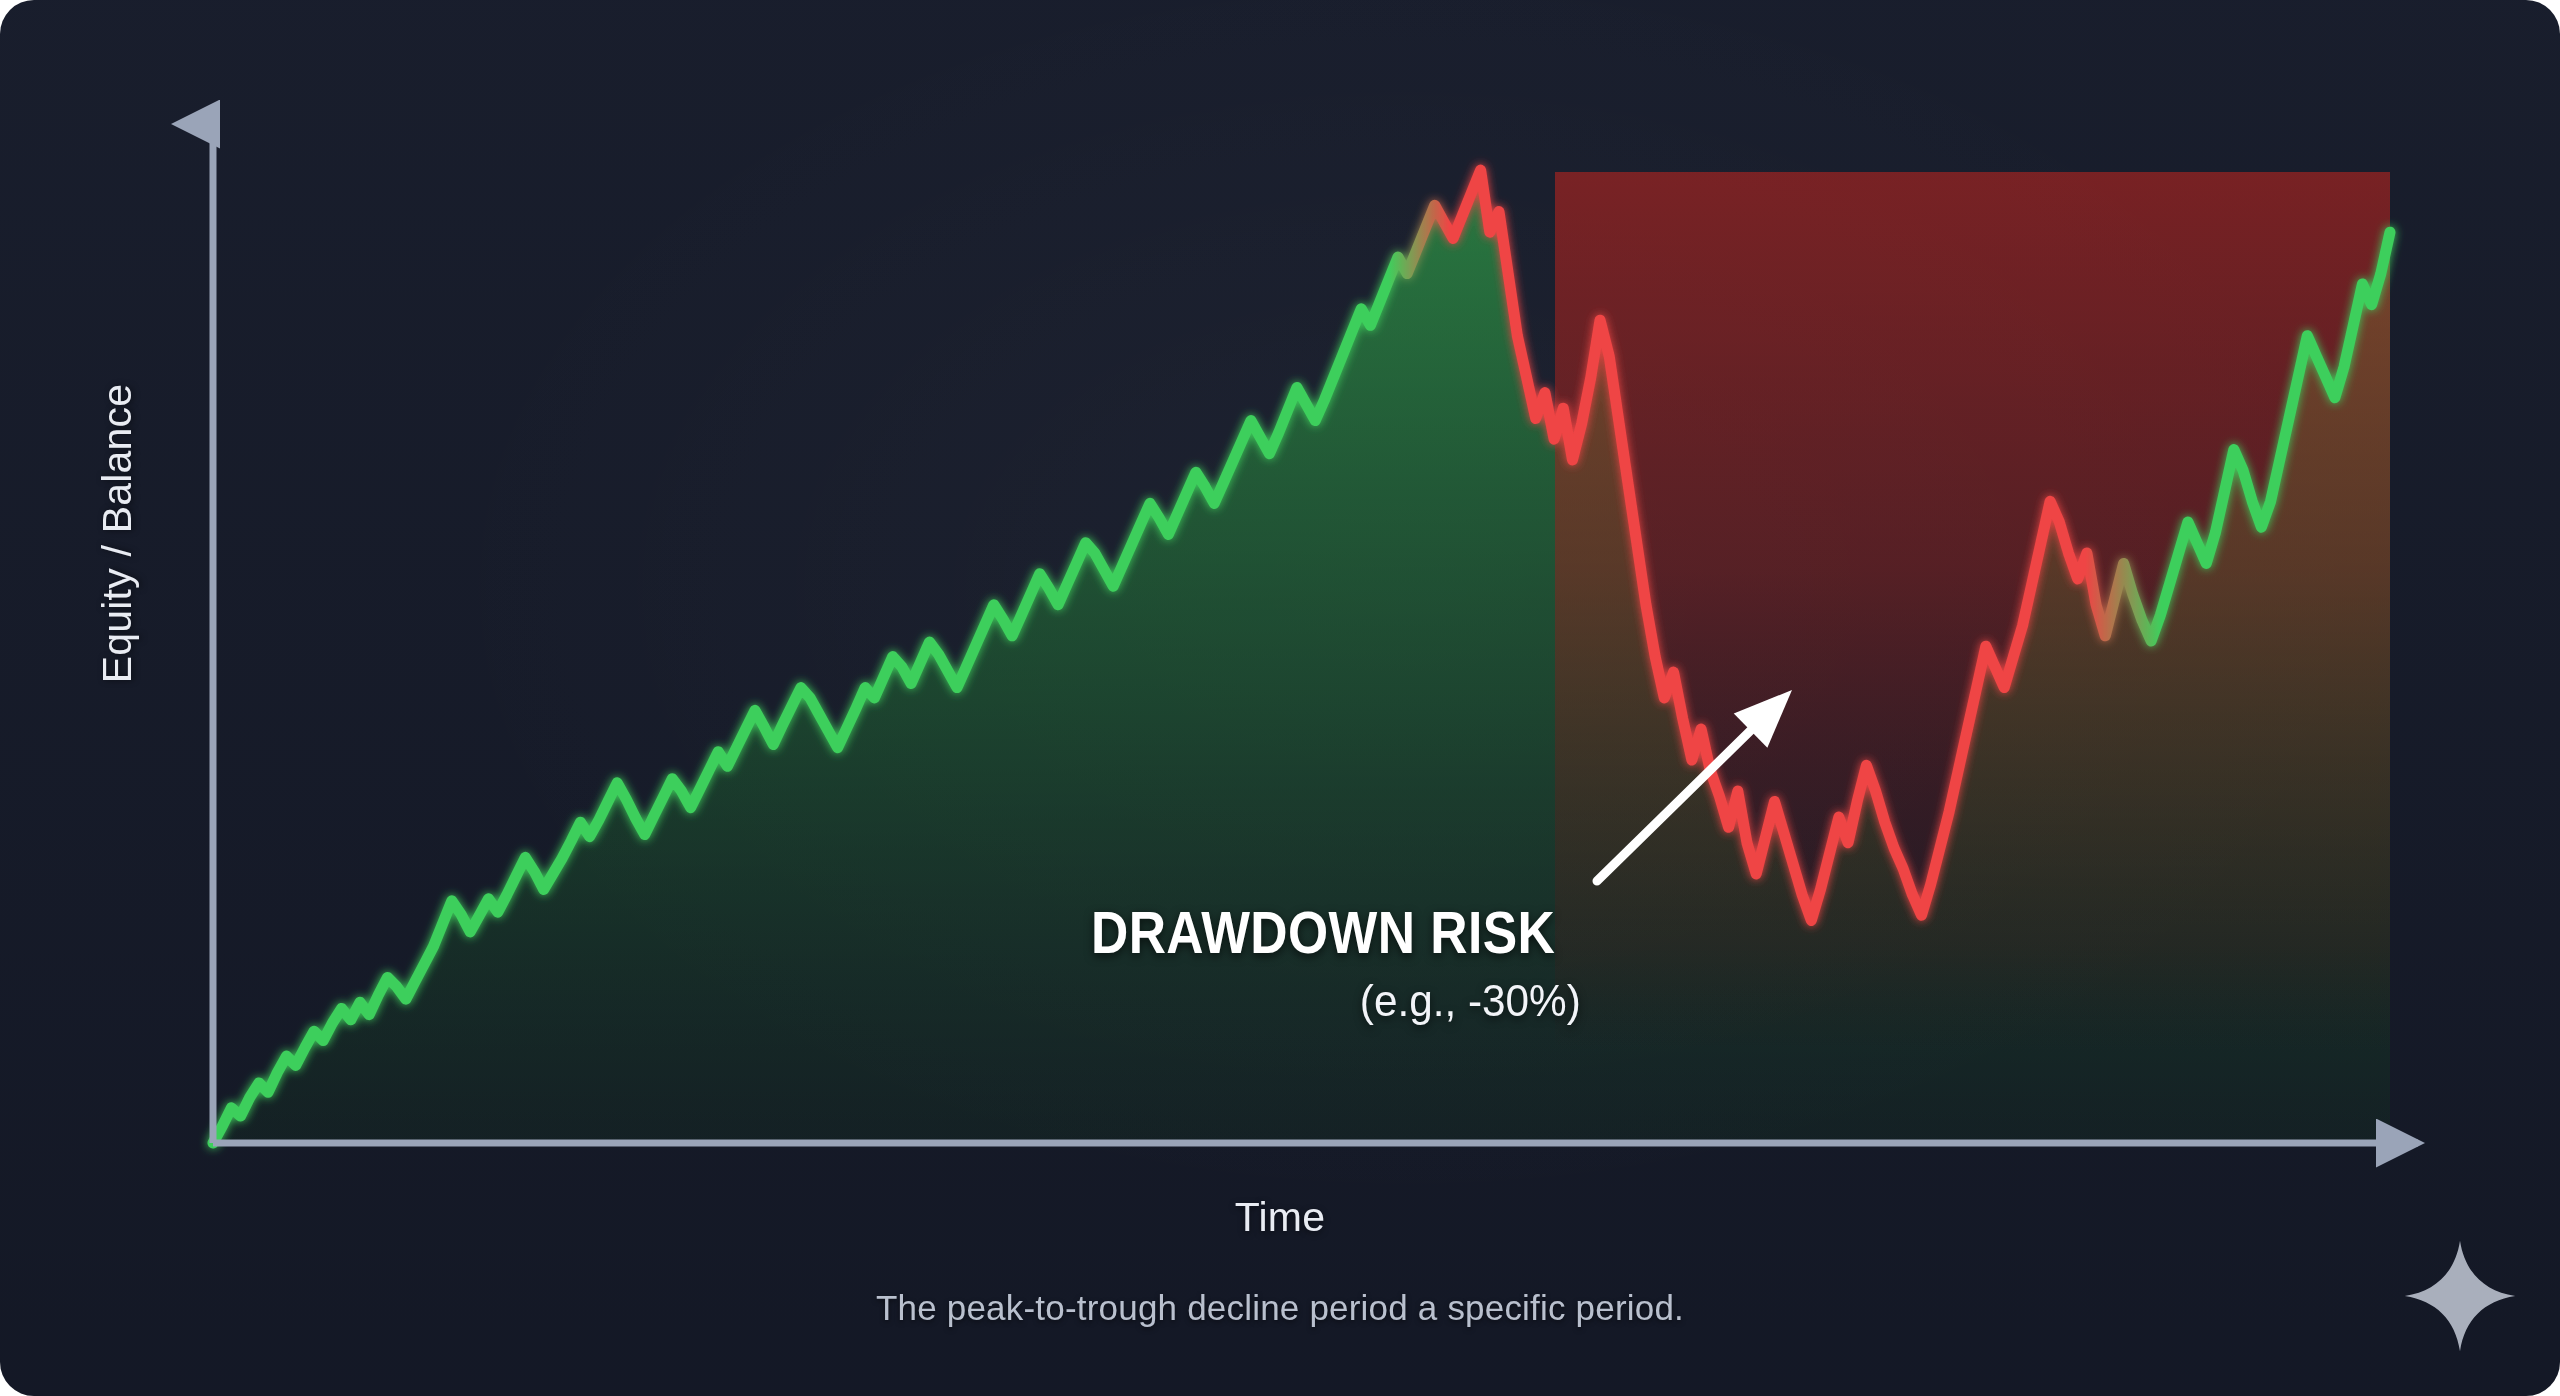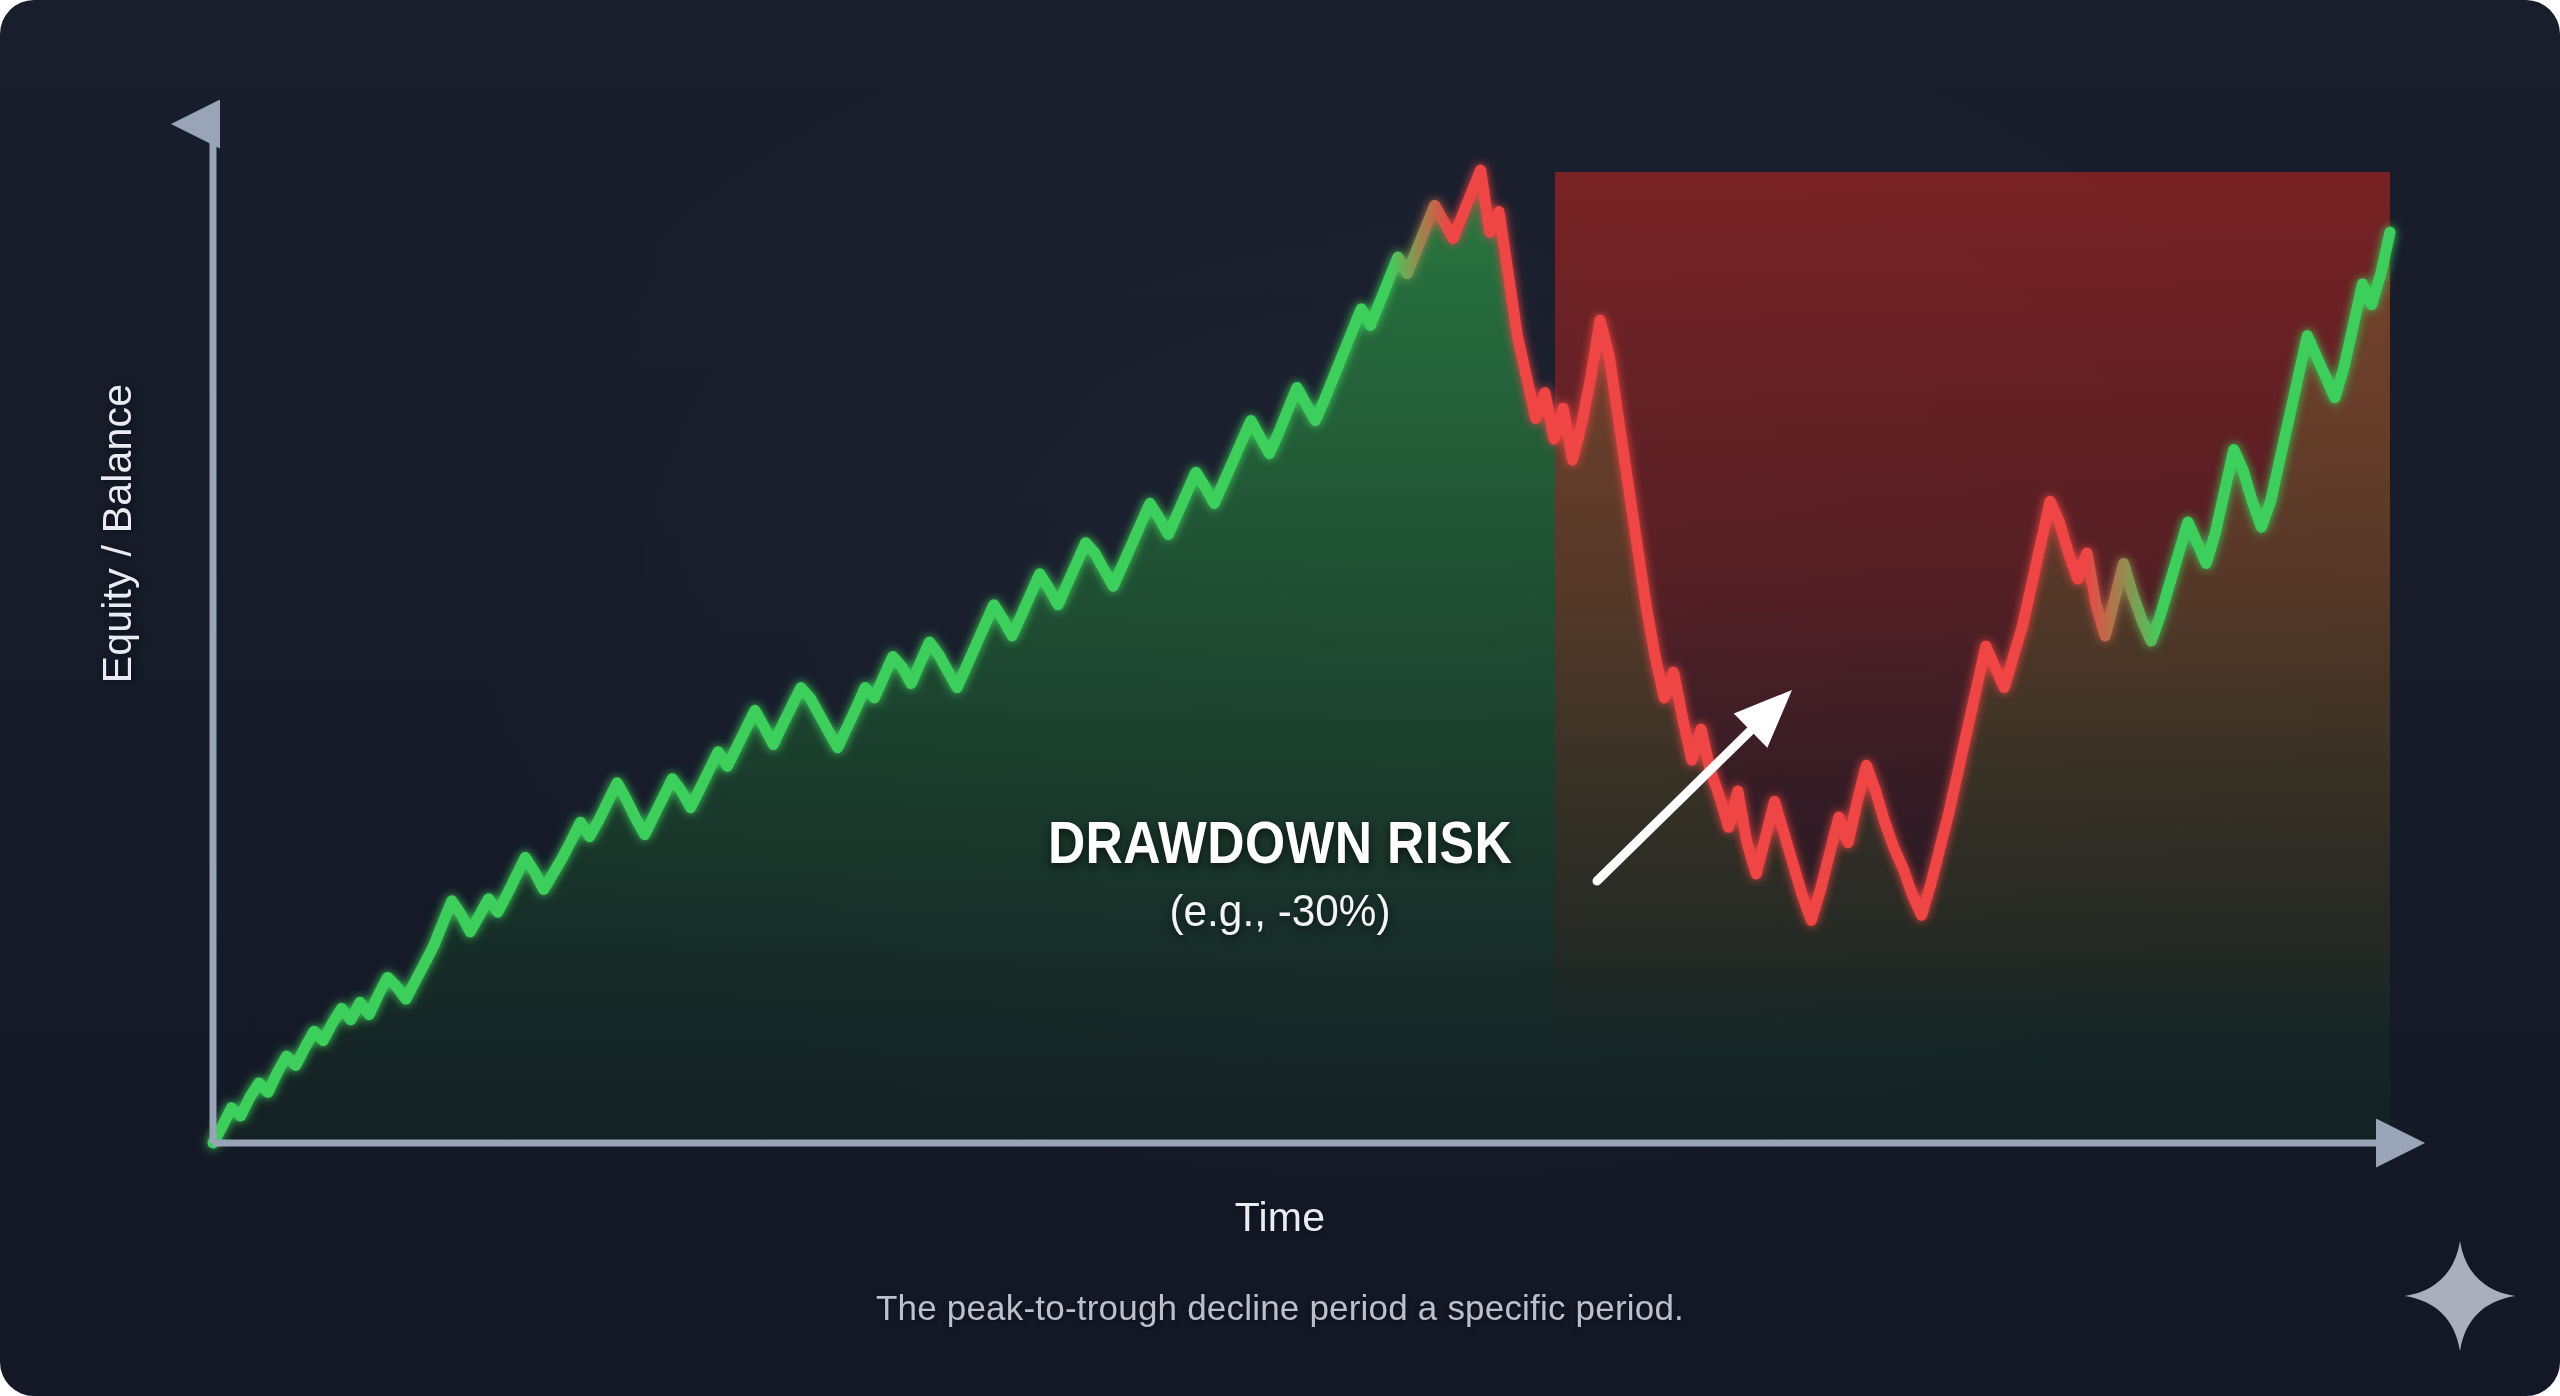--- a/index.html
+++ b/index.html
@@ -35,21 +35,21 @@
   }
   #xlabel{left:0;top:1194px;width:2560px;text-align:center;}
 
   #caption{
     position:absolute;left:0;top:1288px;width:2560px;text-align:center;
     color:#b9c0ce;font-size:35px;font-weight:400;letter-spacing:.2px;
     text-shadow:0 2px 5px rgba(0,0,0,.5);
   }
 
   #callout{
-    position:absolute;left:960px;top:812px;width:640px;text-align:center;
+    position:absolute;left:960px;top:902px;width:640px;text-align:right;
     pointer-events:none;
   }
   #callout .head{
     color:#ffffff;font-size:60px;font-weight:700;
     letter-spacing:.5px;line-height:1.02;
     transform:scaleX(.86);transform-origin:center center;
     text-shadow:0 3px 10px rgba(0,0,0,.65);
     white-space:nowrap;
   }
   #callout .sub{

